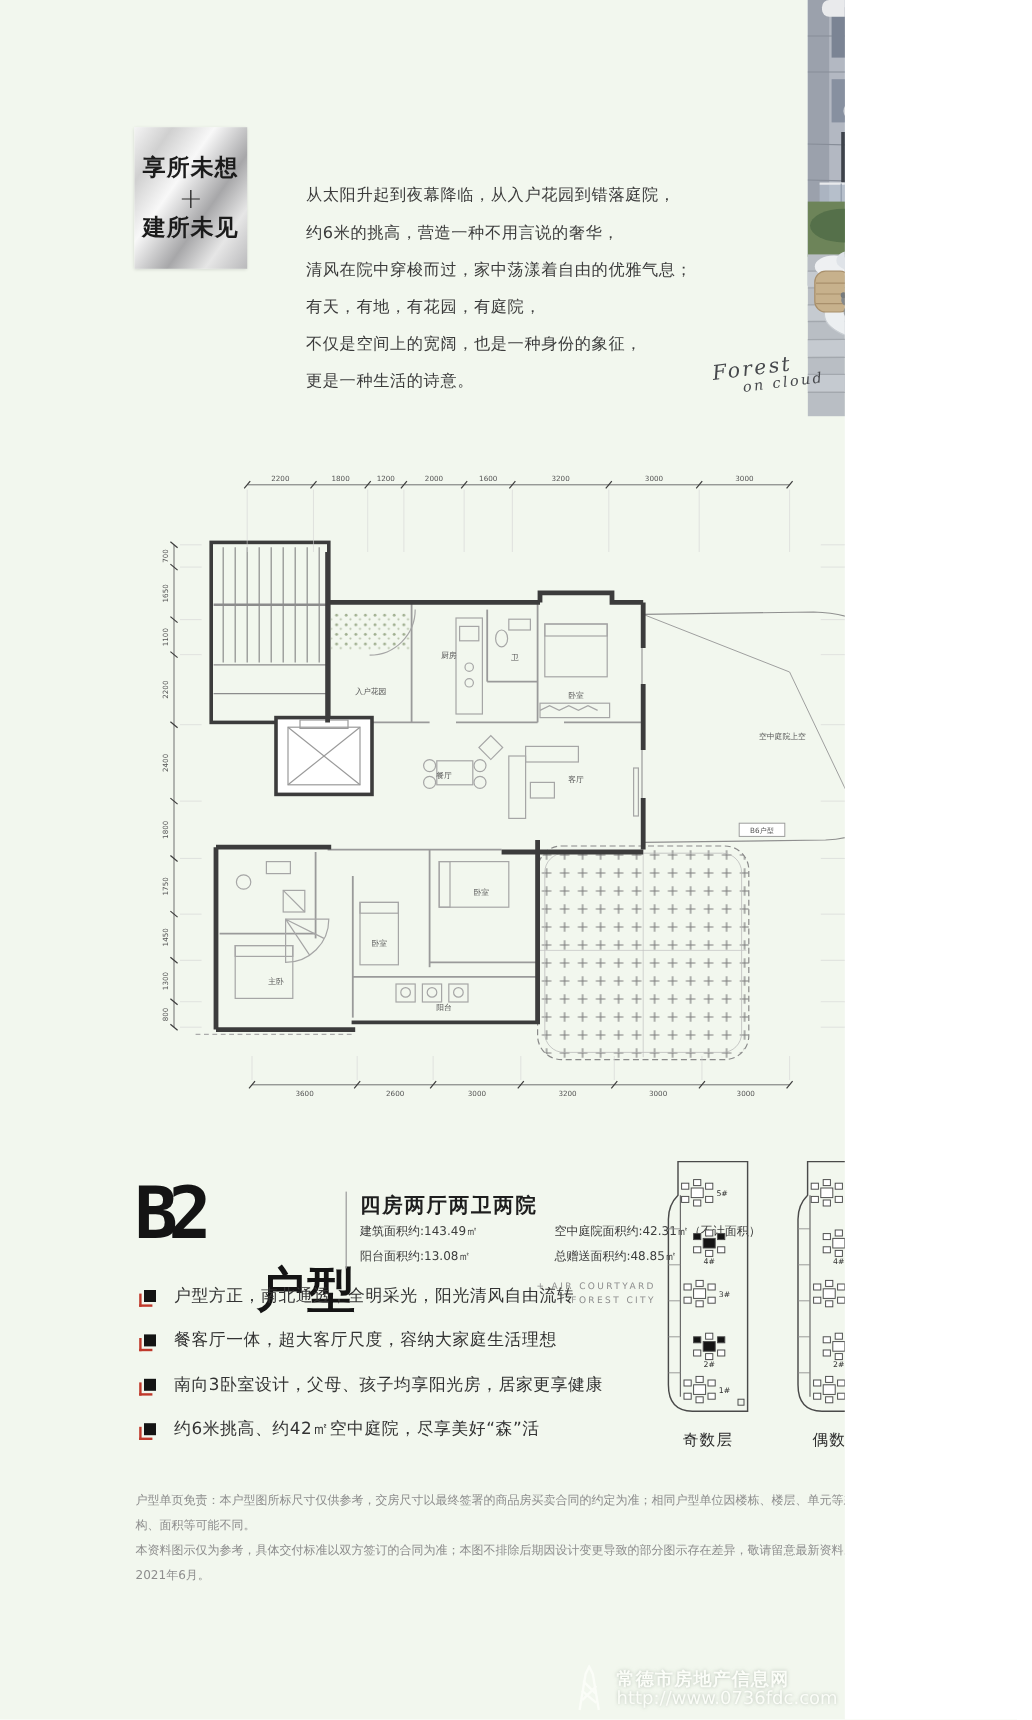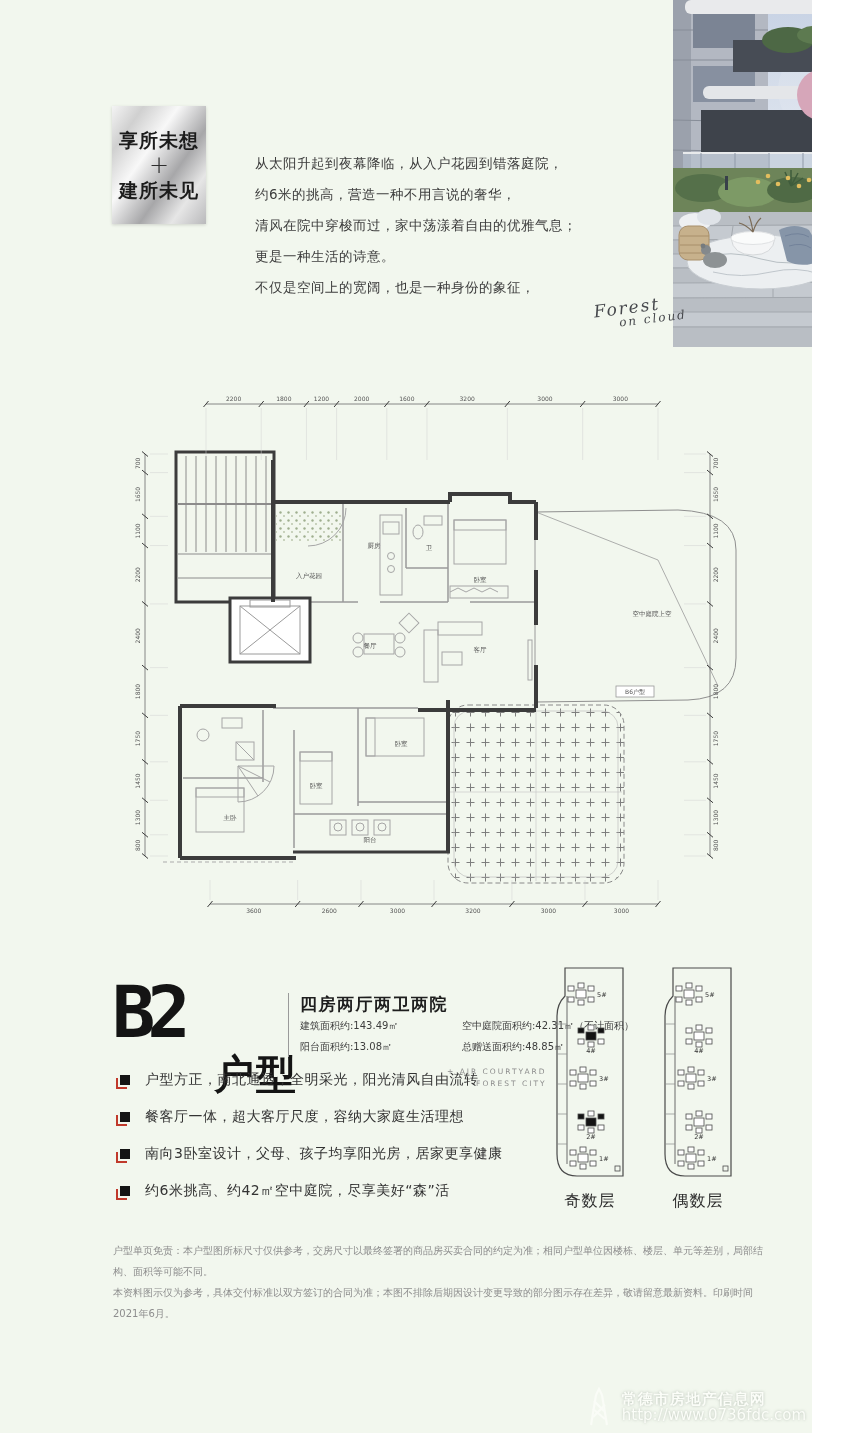--- a/index.html
+++ b/index.html
@@ -1,16 +1,16 @@
 <!DOCTYPE html>
 <html><head>
 <meta charset="utf-8">
 <style>
   html,body{margin:0;padding:0;}
-  .page{position:relative;width:812px;height:1433px;background:#f2f7ee;overflow:hidden;
+  .page{position:relative;width:704px;height:1433px;background:#f2f7ee;overflow:hidden;
         font-family:"DejaVu Sans",sans-serif;color:#333;}
   
   .badge{position:absolute;left:112px;top:106px;width:94px;height:118px;
          background:linear-gradient(125deg,#f4f4f4 0%,#cicfcf 15%,#d0d0d0 18%,#f8f8f8 38%,#a7a7a9 62%,#e6e6e6 80%,#b9b9bb 100%);
          display:flex;flex-direction:column;align-items:center;justify-content:center;gap:1px;
          box-shadow:0 1px 3px rgba(0,0,0,.15);}
   .badge .bl{font-size:19px;font-weight:bold;color:#1b1b1b;letter-spacing:1px;line-height:26px;}
   .badge .bplus{font-size:24px;font-weight:200;color:#2e2e2e;line-height:22px;}
   
   .intro{position:absolute;left:255px;top:156px;width:380px;}
@@ -18,40 +18,40 @@
   
   .photo{position:absolute;left:633px;top:0;width:227px;height:347px;padding-left:40px;}
   .sig{position:absolute;left:594px;top:296px;font-family:"DejaVu Serif",serif;font-style:italic;
        color:#46484c;transform:rotate(-7deg);}
   .sig .s1{font-size:17px;letter-spacing:2px;}
   .sig .s2{font-size:12px;margin-left:24px;margin-top:-3px;letter-spacing:2px;}
   
   .plan{position:absolute;left:118px;top:390px;width:630px;height:545px;}
   
   .unit-code{position:absolute;left:112px;top:966px;font-family:"DejaVu Sans Mono",monospace;
-             font-size:72px;line-height:92px;font-weight:bold;letter-spacing:-8px;color:#141414;}
+             font-size:60px;line-height:92px;font-weight:bold;letter-spacing:-8px;color:#141414;}
   .unit-suffix{position:absolute;left:214px;top:1012px;font-size:40px;font-weight:bold;color:#141414;letter-spacing:2px;margin-top:35px;}
   .unit-div{position:absolute;left:288px;top:993px;width:1px;height:64px;background:#9a9a9a;}
   .unit-sub{position:absolute;left:300px;top:993px;font-size:17px;font-weight:bold;color:#1e1e1e;letter-spacing:1.5px;}
   .unit-stats{position:absolute;left:300px;top:1019px;display:grid;
               grid-template-columns:150px auto;column-gap:12px;row-gap:7px;font-size:10px;color:#3d3d3d;}
   
   .airnote{position:absolute;left:447px;top:1066px;font-size:7.5px;letter-spacing:2px;color:#8d8d8d;line-height:12px;}
   .airnote .a2{margin-left:20px;text-align:right;}
   
   .bullets{position:absolute;left:120px;top:1069px;width:470px;}
   .brow{display:flex;align-items:center;height:22px;margin-bottom:15px;}
   .bicon{position:relative;width:10px;height:10px;background:#141414;margin-right:15px;flex:none;}
   .bicon::before{content:"";position:absolute;left:-4px;top:3px;width:9px;height:9px;
                  border-left:2px solid #c0392b;border-bottom:2px solid #c0392b;}
   .btext{font-size:14px;color:#333;letter-spacing:.5px;}
   
   .site{position:absolute;left:551px;top:964px;display:flex;gap:30px;}
   .panel{display:flex;flex-direction:column;align-items:center;}
-  .panel .cap{font-size:16px;color:#2c2c2c;margin-top:5px;letter-spacing:1px;}
+  .panel .cap{font-size:13px;color:#2c2c2c;margin-top:5px;letter-spacing:1px;}
   
   .disc{position:absolute;left:113px;top:1240px;width:660px;font-size:10px;color:#8d8d8d;line-height:21px;}
   .disc p{margin:0;}
   
   .wm{position:absolute;right:6px;bottom:6px;display:flex;align-items:center;gap:5px;
       color:#fbfdf8;text-shadow:0 0 3px rgba(140,152,140,.6);}
   .wm-txt{display:flex;flex-direction:column;line-height:16px;}
   .wm-t{font-size:15px;font-weight:bold;letter-spacing:1px;}
   .wm-u{font-size:15px;}
 </style>
@@ -63,22 +63,23 @@
   <div class="badge" style="background:linear-gradient(125deg,#f4f4f4 0%,#d0d0d0 18%,#f8f8f8 38%,#a7a7a9 62%,#e6e6e6 80%,#b9b9bb 100%);">
     <span class="bl">享所未想</span>
     <span class="bplus">+</span>
     <span class="bl">建所未见</span>
   </div>
 
   <div class="intro" id="intro">
       <p>从太阳升起到夜幕降临，从入户花园到错落庭院，</p>
       <p>约6米的挑高，营造一种不用言说的奢华，</p>
       <p>清风在院中穿梭而过，家中荡漾着自由的优雅气息；</p>
+      <p>有天，有地，有花园，有庭院，</p>
+      <p>不仅是空间上的宽阔，也是一种身份的象征，</p>
       <p>更是一种生活的诗意。</p>
-      <p>不仅是空间上的宽阔，也是一种身份的象征，</p>
     </div>
 
   <div class="photo">
     <svg width="227" height="347" viewBox="0 0 227 347">
       <defs>
         <linearGradient id="sky" x1="0" y1="0" x2="0" y2="1">
           <stop offset="0" stop-color="#c7d2e4"></stop>
             <stop offset="1" stop-color="#e9edf3"></stop>
         </linearGradient>
       </defs>

